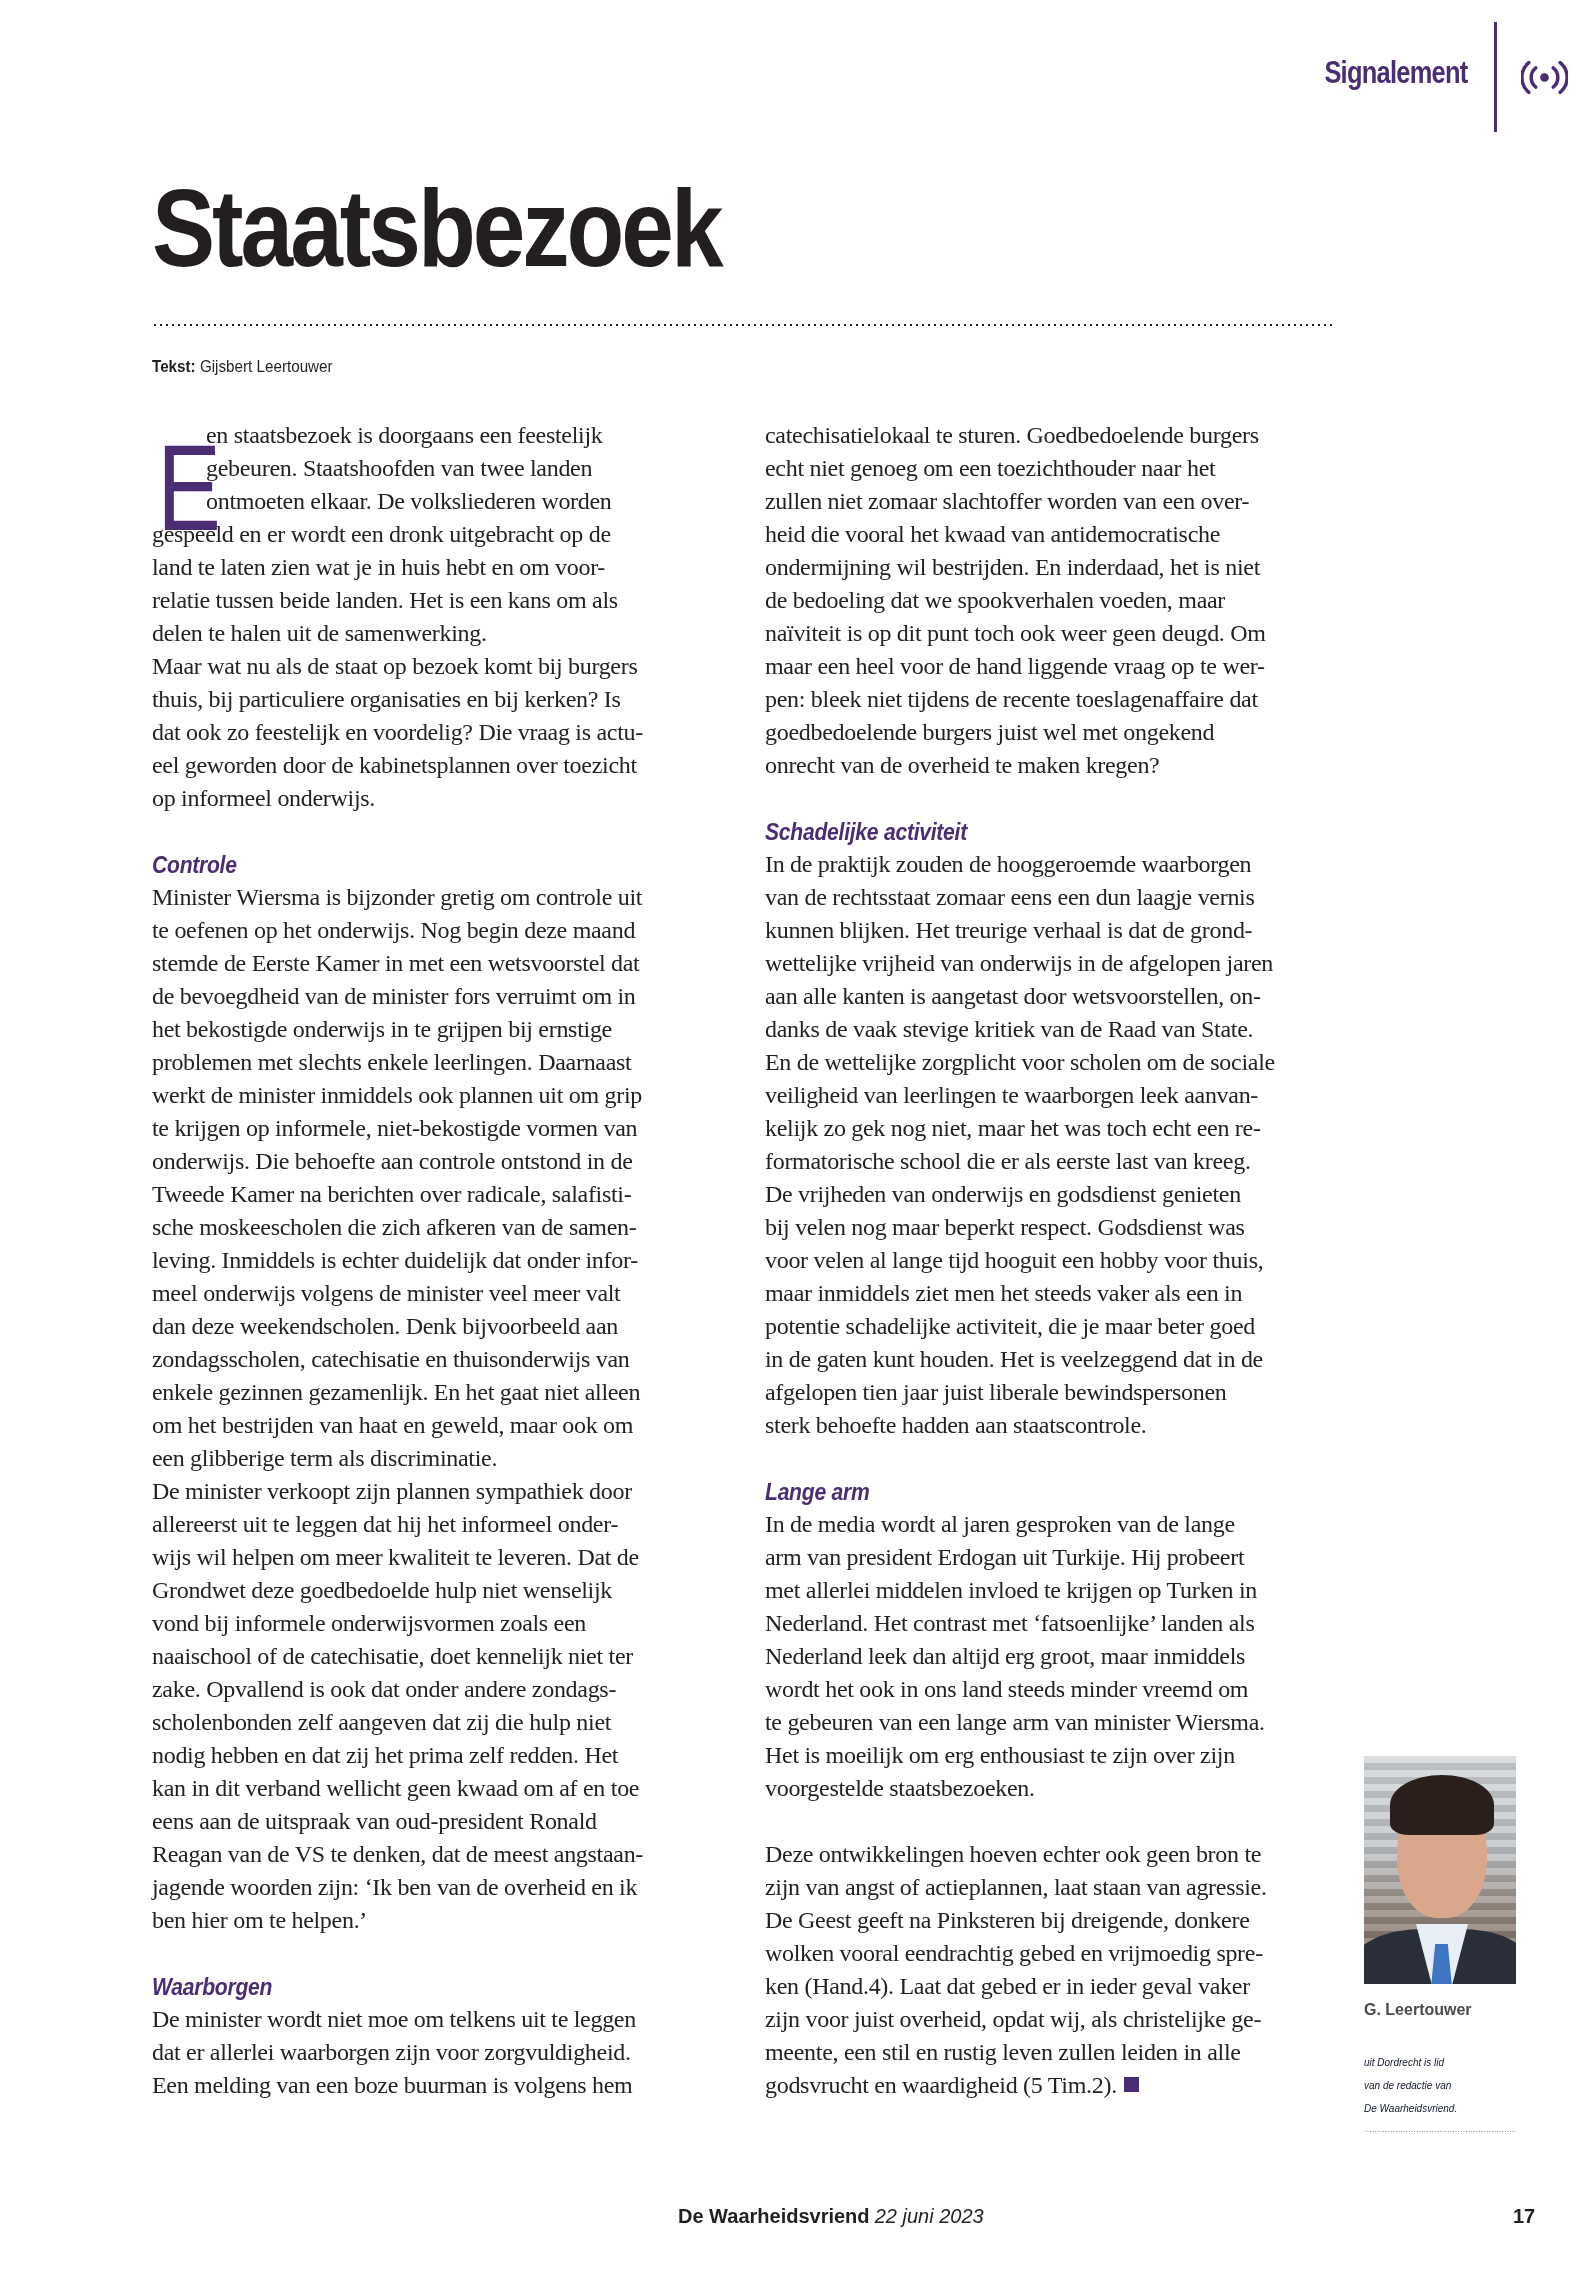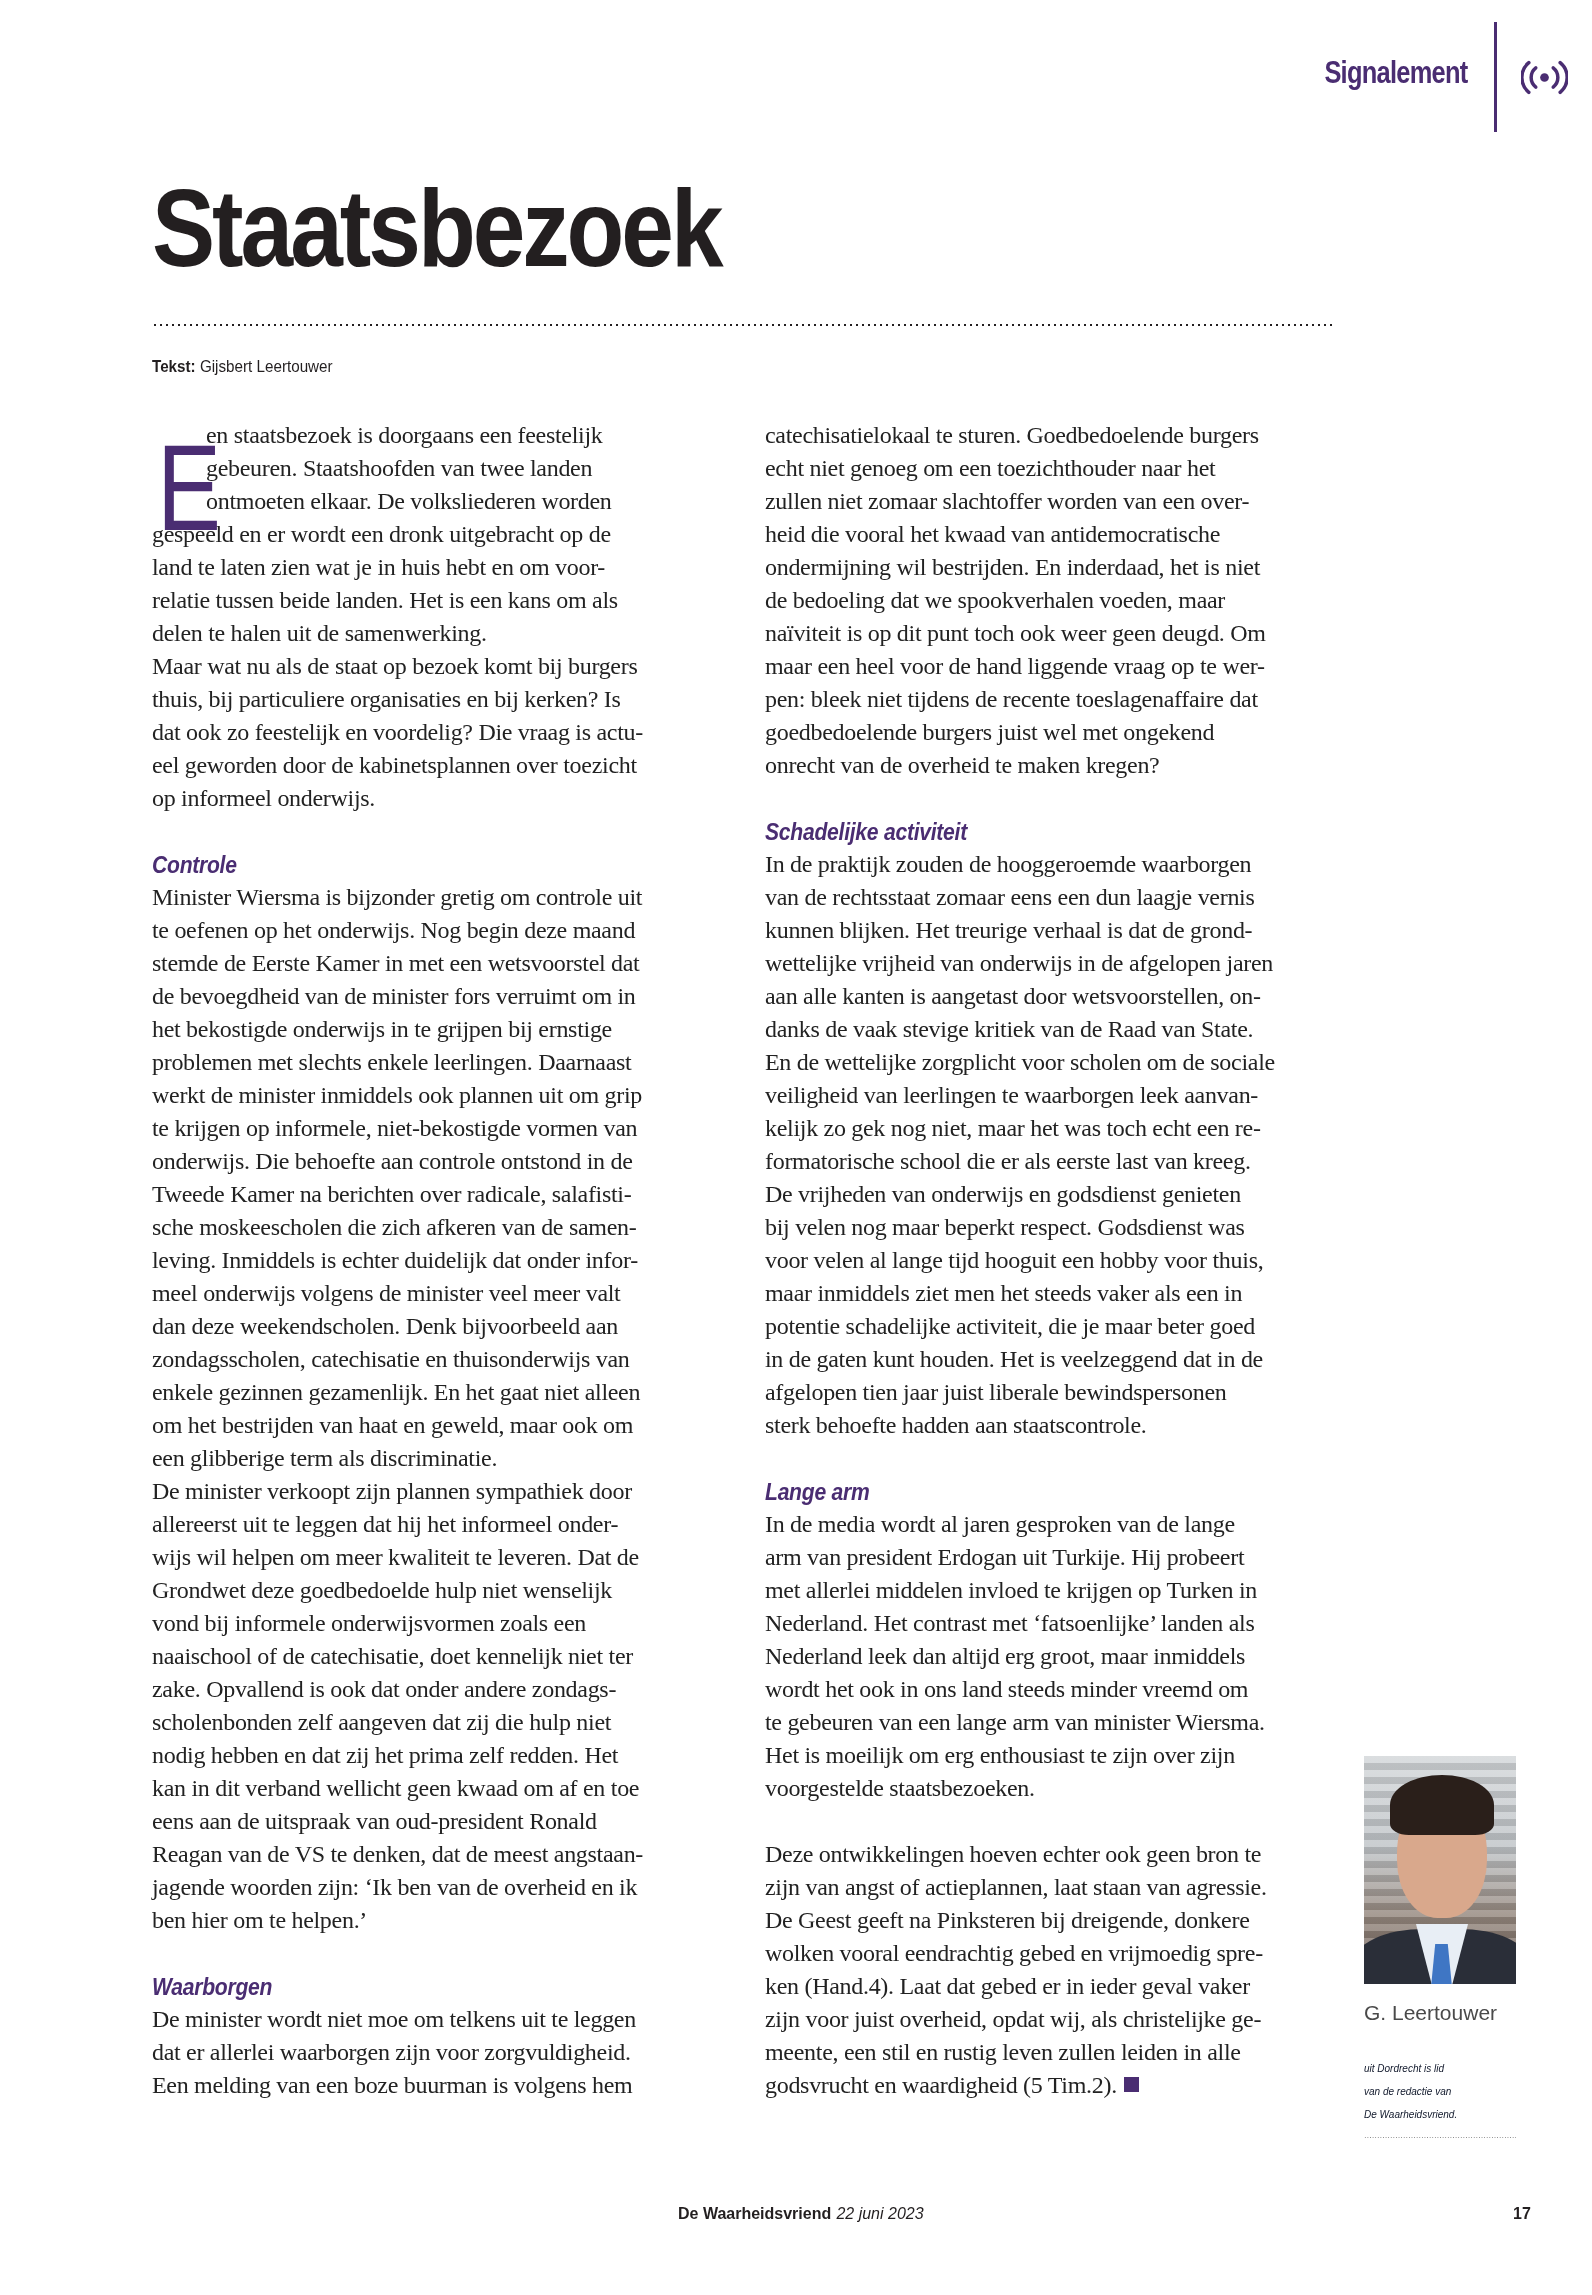--- a/index.html
+++ b/index.html
@@ -31,25 +31,25 @@
   .end-mark { display: inline-block; width: 14.7px; height: 14.7px; background: #4a2d72; margin-left: 7px; vertical-align: 0.9px; }
 
   .author-box { position: absolute; left: 1364px; top: 1756px; width: 154px; }
   .author-photo { width: 152px; height: 228px; position: relative; overflow: hidden; background: linear-gradient(180deg, #cfd3d6 0%, #b9bec2 40%, #8a7b70 70%, #5b4b44 100%); }
   .photo-bg-lines { position: absolute; inset: 0; background: repeating-linear-gradient(180deg, rgba(255,255,255,0.25) 0 7px, rgba(120,120,120,0.2) 7px 14px); }
   .photo-head { position: absolute; left: 33px; top: 33px; width: 90px; height: 129px; border-radius: 50% 50% 45% 45%; background: #d9a88c; }
   .photo-hair { position: absolute; left: 26px; top: 19px; width: 104px; height: 60px; border-radius: 55% 55% 20% 20%; background: #2a1f1a; }
   .photo-suit { position: absolute; left: -8.6px; top: 173px; width: 173px; height: 78px; border-radius: 40% 40% 0 0; background: #2a2e38; }
   .photo-shirt { position: absolute; left: 52px; top: 168px; width: 52px; height: 60px; background: #e8eef5; clip-path: polygon(0 0, 100% 0, 70% 100%, 30% 100%); }
   .photo-tie { position: absolute; left: 67px; top: 188px; width: 21px; height: 43px; background: #3f76c4; clip-path: polygon(20% 0, 80% 0, 100% 100%, 0 100%); }
-  .author-name { margin-top: 17.3px; font-family: "Liberation Sans", "DejaVu Sans", sans-serif; font-weight: 400; font-size: 21px; color: #4a4a4a; }
+  .author-name { margin-top: 17.3px; font-family: "Liberation Sans", "DejaVu Sans", sans-serif; font-weight: 700; font-size: 16px; color: #4a4a4a; }
   .author-desc { font-family: "Liberation Sans", "DejaVu Sans", sans-serif; font-style: italic; font-size: 10px; line-height: 23px; color: #0f172a; margin-top: 32px; }
   .author-rule { margin-top: 10.4px; height: 1.7px; width: 152px; background-image: radial-gradient(circle, #888 0.6px, transparent 0.8px); background-size: 2.6px 1.7px; background-repeat: repeat-x; }
 
-  .footer { position: absolute; top: 2205px; left: 0; width: 1592px; height: 26px; font-family: "Liberation Sans", "DejaVu Sans", sans-serif; font-size: 16px; color: #231f20; }
+  .footer { position: absolute; top: 2205px; left: 0; width: 1592px; height: 26px; font-family: "Liberation Sans", "DejaVu Sans", sans-serif; font-size: 20px; color: #231f20; }
   .footer-pub { position: absolute; left: 678px; top: 0; }
   .footer-pub b { font-weight: 700; }
   .footer-pub i { font-style: italic; margin-left: 5.2px; font-weight: 400; }
   .footer-page { position: absolute; left: 1513px; top: 0; font-weight: 700; }
 </style>
 </head>
 <body>
 
 <div class="header">
   <div class="section-label">Signalement</div>

